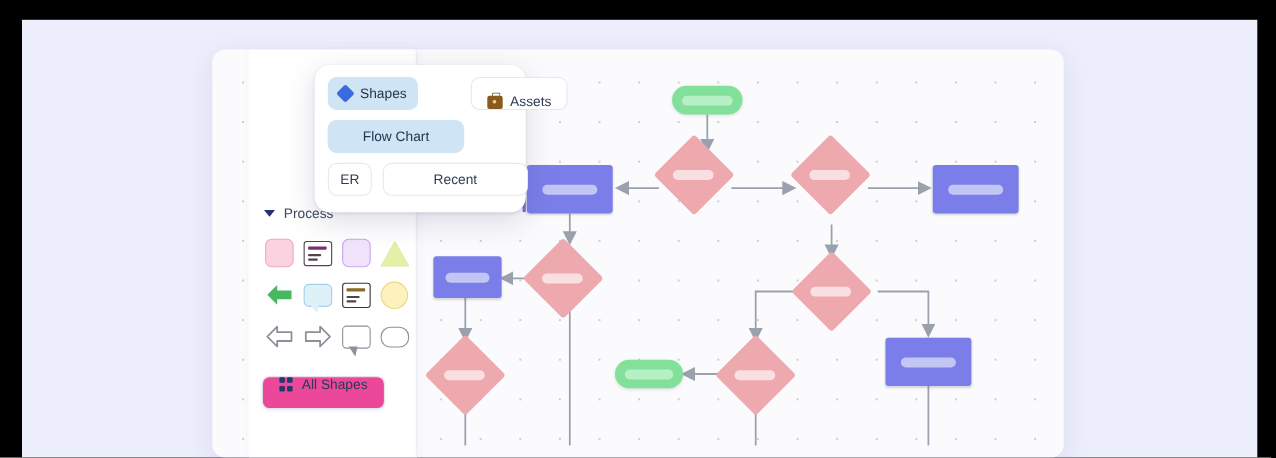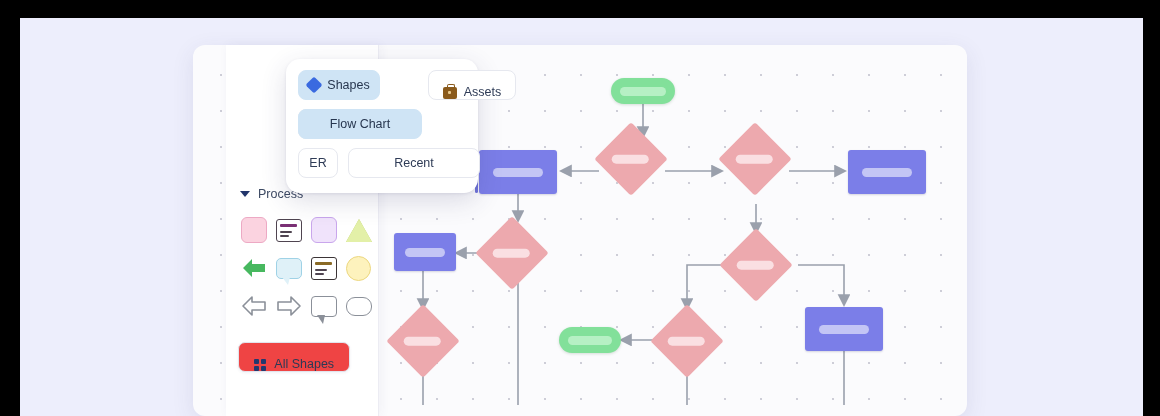--- a/index.html
+++ b/index.html
@@ -110,22 +110,22 @@
     width:24px;height:19px;border-radius:4px;background:#fff;border:1.6px solid #8b9099;position:relative;
   }
   .bubble-gray:after{
     content:"";position:absolute;left:5px;bottom:-8px;width:0;height:0;
     border-left:6px solid transparent;border-right:2px solid transparent;border-top:9px solid #8b9099;
   }
   .pill-gray{width:26px;height:17px;border-radius:9px;border:1.6px solid #8b9099;background:#fff;}
 
   .all-shapes{
     position:absolute;left:12px;top:297px;width:110px;height:28px;
-    background:#ef4444;border:1px solid #e2e4ec;border-radius:7px;
-    display:flex;align-items:flex-end;justify-content:center;gap:8px;
+    background:#ec4899;border:1px solid #e2e4ec;border-radius:7px;
+    display:flex;align-items:flex-start;justify-content:center;gap:8px;
     font-size:12.5px;color:#2c3a55;cursor:pointer;
     box-shadow:0 1px 3px rgba(60,60,110,.07);
   }
   .grid-ico{display:grid;grid-template-columns:5px 5px;grid-gap:2.5px;}
   .grid-ico span{width:5px;height:5px;background:#23386e;border-radius:1px;}
 
   
   .popover{
     position:absolute;left:286px;top:59px;width:192px;height:134px;
     background:#fff;border-radius:14px;

